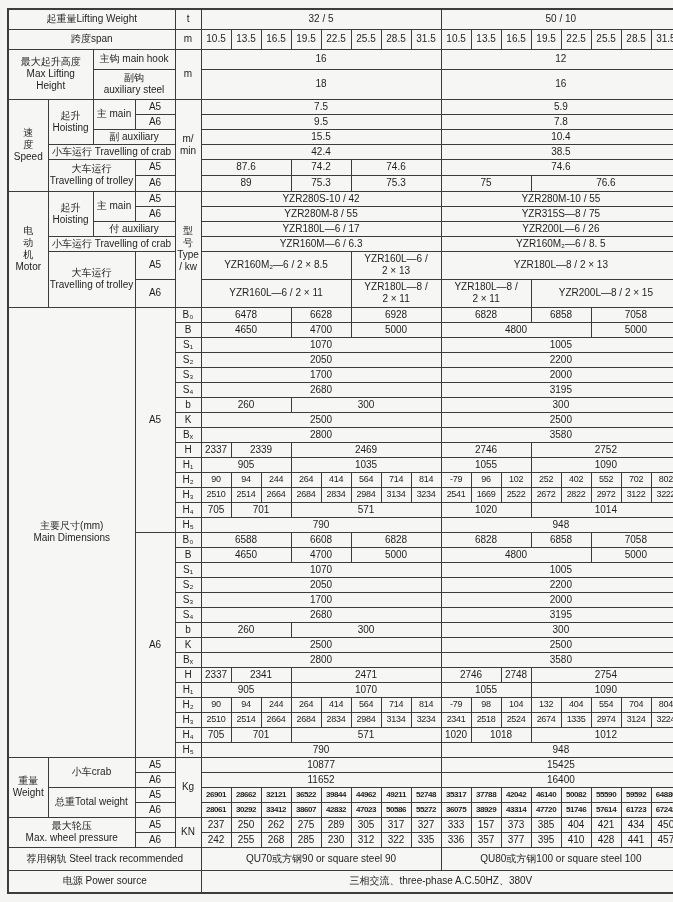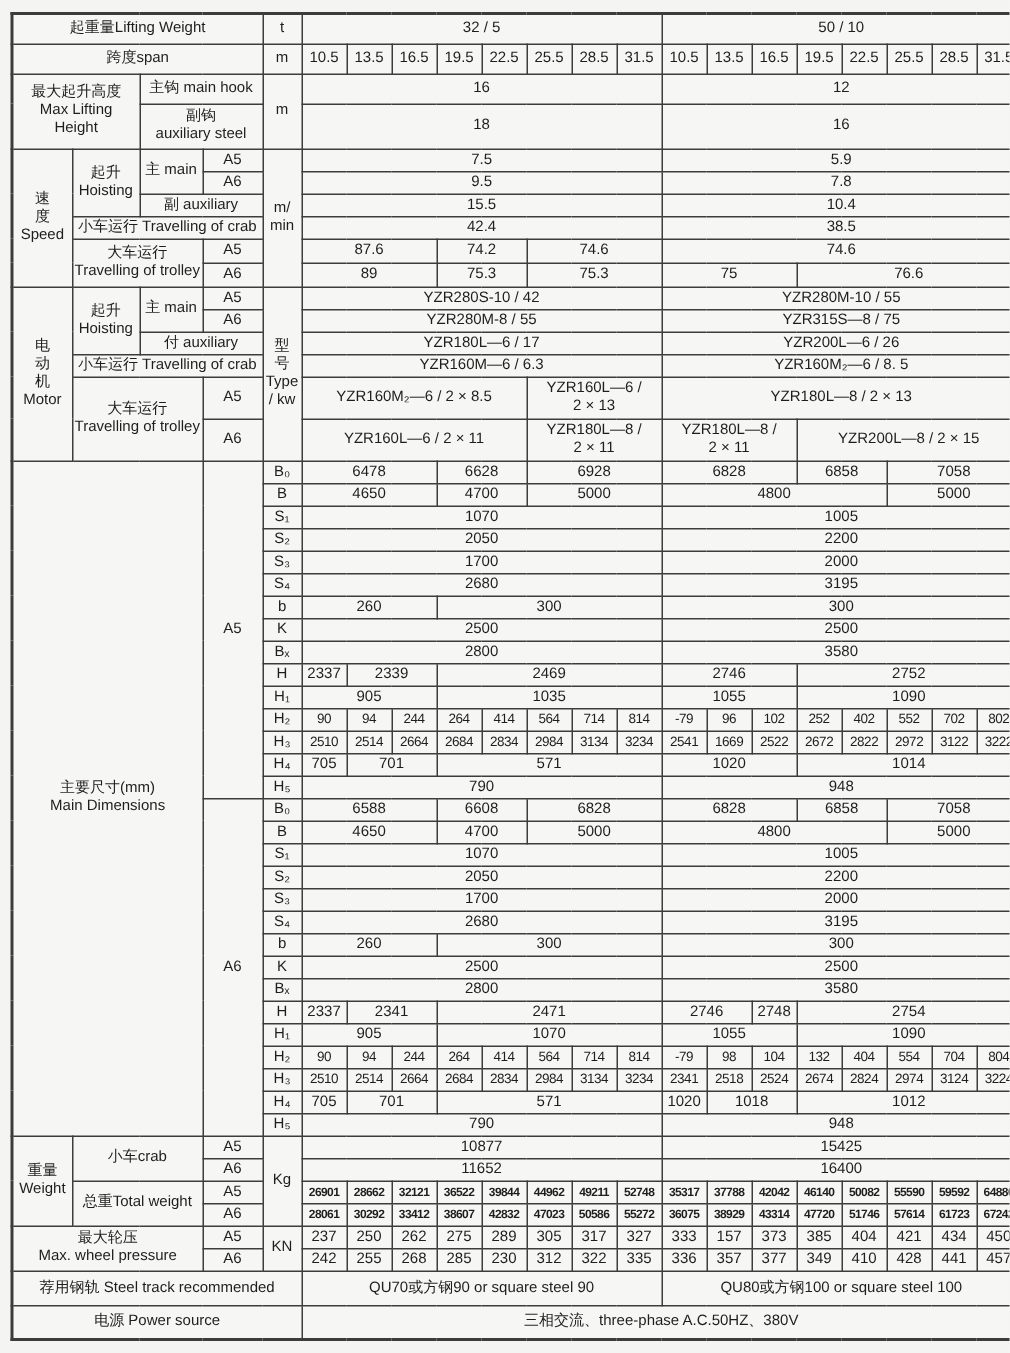--- a/index.html
+++ b/index.html
@@ -414,21 +414,21 @@
           <td class="s9">2664</td>
           <td class="s9">2684</td>
           <td class="s9">2834</td>
           <td class="s9">2984</td>
           <td class="s9">3134</td>
           <td class="s9">3234</td>
           <td class="s9">2341</td>
           <td class="s9">2518</td>
           <td class="s9">2524</td>
           <td class="s9">2674</td>
-          <td class="s9">2824</td>
+          <td class="s9">1335</td>
           <td class="s9">2974</td>
           <td class="s9">3124</td>
           <td class="s9">3224</td>
         </tr>
         <tr style="height: 15px;">
           <td>H₄</td>
           <td>705</td>
           <td colspan="2">701</td>
           <td colspan="5">571</td>
           <td>1020</td>
@@ -521,21 +521,21 @@
           <td>255</td>
           <td>268</td>
           <td>285</td>
           <td>230</td>
           <td>312</td>
           <td>322</td>
           <td>335</td>
           <td>336</td>
           <td>357</td>
           <td>377</td>
-          <td>349</td>
+          <td>395</td>
           <td>410</td>
           <td>428</td>
           <td>441</td>
           <td>457</td>
         </tr>
         <tr style="height: 23px;">
           <td colspan="5">荐用钢轨 Steel track recommended</td>
           <td colspan="8">QU70或方钢90 or square steel 90</td>
           <td colspan="8">QU80或方钢100 or square steel 100</td>
         </tr>

